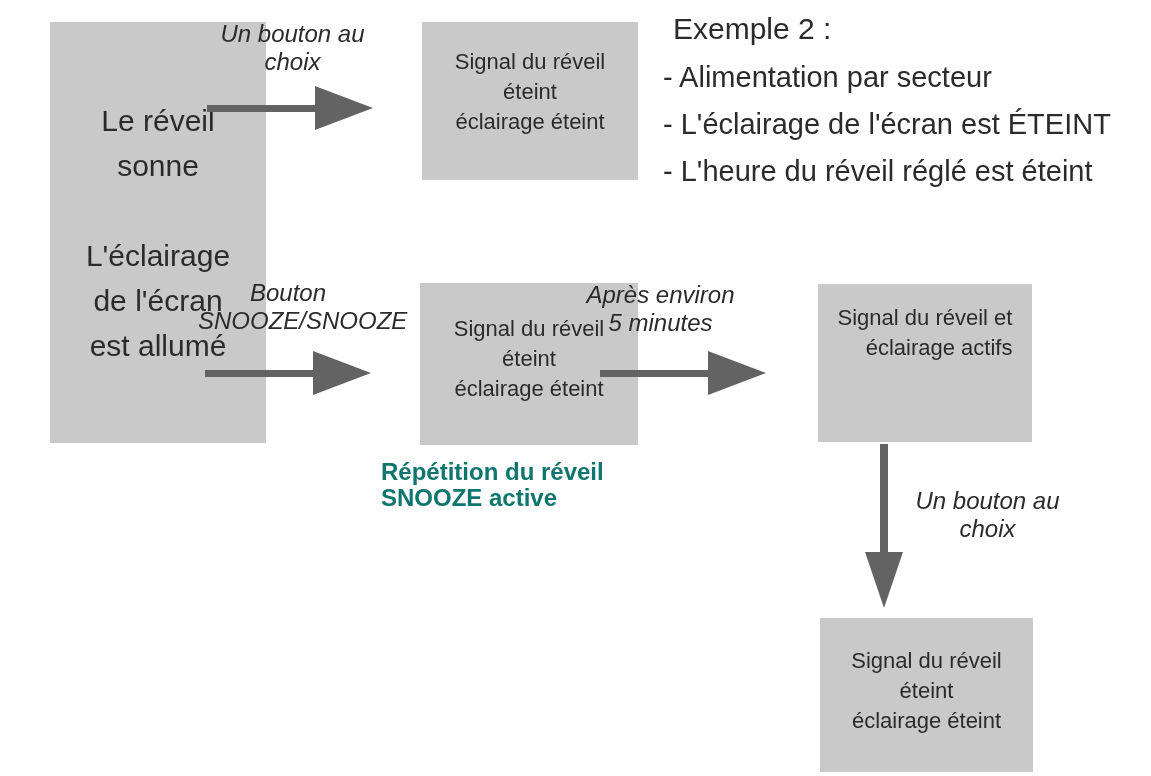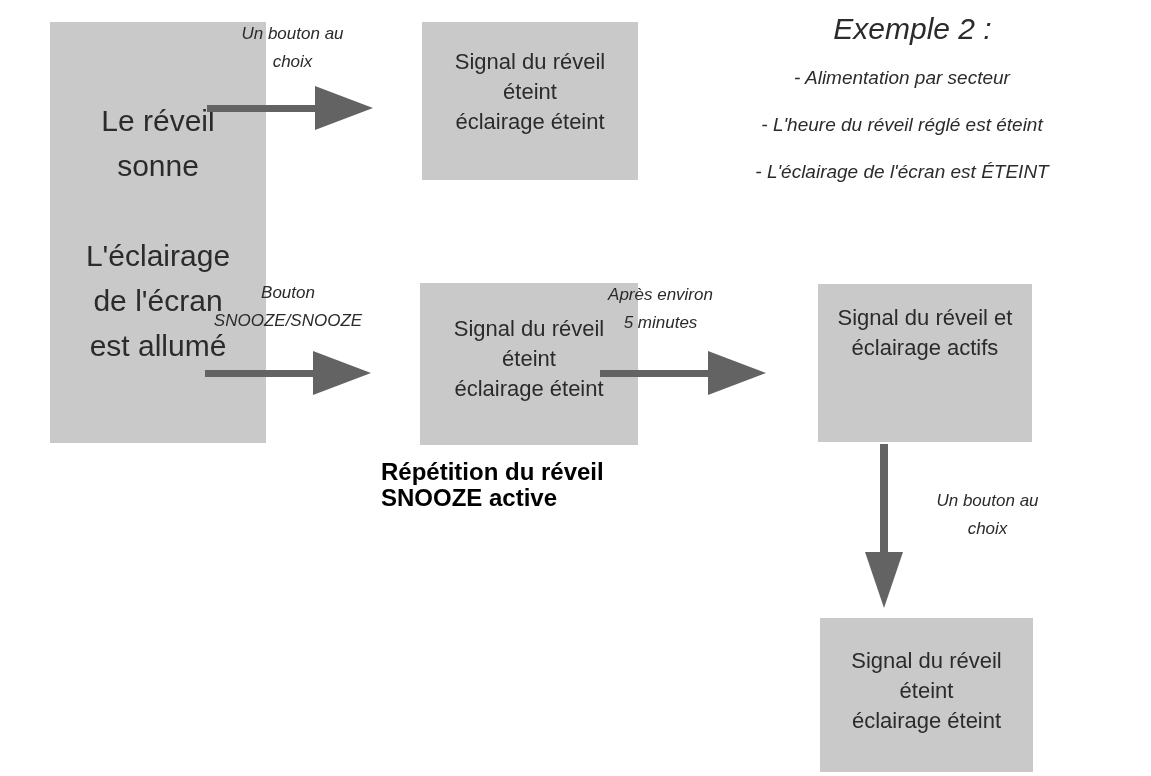--- a/index.html
+++ b/index.html
@@ -35,48 +35,48 @@
   #node-top {
     left: 382px; top: 22px; width: 216px; height: 158px;
     font-size: 22px; line-height: 30px; padding-bottom: 18px;
   }
   #node-mid {
     left: 380px; top: 283px; width: 218px; height: 162px;
     font-size: 22px; line-height: 30px; padding-bottom: 10px;
   }
   #node-active {
     left: 778px; top: 284px; width: 214px; height: 158px;
-    font-size: 22px; line-height: 30px; padding-bottom: 60px;
+    font-size: 22px; line-height: 30px; padding-bottom: 60px; text-align: right;
   }
   #node-end {
     left: 780px; top: 618px; width: 213px; height: 154px;
     font-size: 22px; line-height: 30px; padding-bottom: 8px;
   }
   .flow-label {
     position: absolute;
     font-style: italic;
-    font-size: 17px;
+    font-size: 24px;
     line-height: 28px;
     text-align: center;
     white-space: pre-line;
     color: var(--ink, #2b2b2b);
   }
   #label-any-button-top { left: 210px; top: 20px;  width: 165px; }
   #label-light-snooze   { left: 198px; top: 279px; width: 180px; }
   #label-after-5min     { left: 578px; top: 281px; width: 165px; }
   #label-any-button-bottom { left: 905px; top: 487px; width: 165px; }
   .note {
     position: absolute;
     left: 381px; top: 459px;
     font-weight: bold;
     font-size: 24px;
     line-height: 26px;
     text-align: left;
     white-space: pre-line;
-    color: #000000;
+    color: #0f766e;
   }
   .arrow { position: absolute; }
   .shaft { position: absolute; background: var(--arrow, #636363); }
   .head-right {
     position: absolute; width: 0; height: 0;
     border-top: 22px solid transparent;
     border-bottom: 22px solid transparent;
     border-left: 58px solid var(--arrow, #636363);
   }
   .head-down {
@@ -90,33 +90,33 @@
   #arrow-3 { left: 600px; top: 351px; width: 172px; height: 44px; }
   .h-shaft { left: 0; top: 19px; width: 114px; height: 7px; }
   .h-head  { left: 108px; top: 0; }
   #arrow-4 { left: 865px; top: 444px; width: 38px; height: 164px; }
   #arrow-4 .shaft { left: 15px; top: 0; width: 8px; height: 112px; }
   #arrow-4 .head-down { left: 0; top: 108px; }
   .example {
     position: absolute;
     left: 652px; top: 8px;
     width: 500px;
-    text-align: center;
+    text-align: left;
     color: var(--ink, #2b2b2b);
-    font-style: italic;
   }
   .example-title {
     font-size: 30px;
     line-height: 42px;
     margin-left: 21px;
     margin-bottom: 4px;
   }
   .example-item {
-    font-size: 19px;
+    font-size: 29px;
     line-height: 47px;
+    margin-left: 11px;
   }
 </style>
 </head>
 <body>
 
 <div class="canvas">
 
   <div class="node" id="node-start">Le réveil
 sonne
 
@@ -170,17 +170,17 @@
 
   <div class="flow-label" id="label-any-button-bottom">Un bouton au
 choix</div>
 
   <div class="note">Répétition du réveil
 SNOOZE active</div>
 
   <div class="example">
     <div class="example-title">Exemple 2 :</div>
     <div class="example-item">- Alimentation par secteur</div>
+    <div class="example-item">- L'éclairage de l'écran est ÉTEINT</div>
     <div class="example-item">- L'heure du réveil réglé est éteint</div>
-    <div class="example-item">- L'éclairage de l'écran est ÉTEINT</div>
   </div>
 
 </div>
 
 </body></html>

